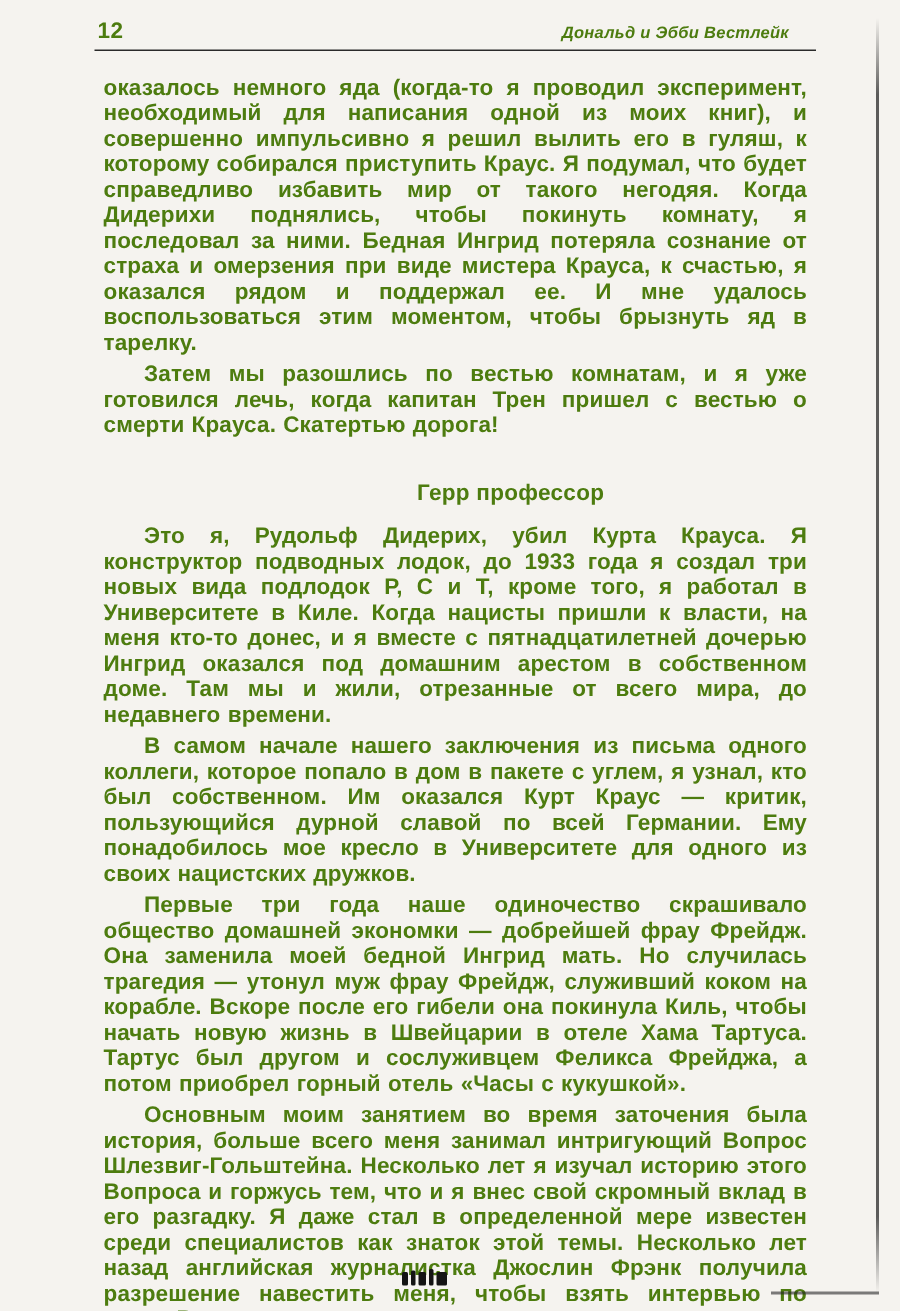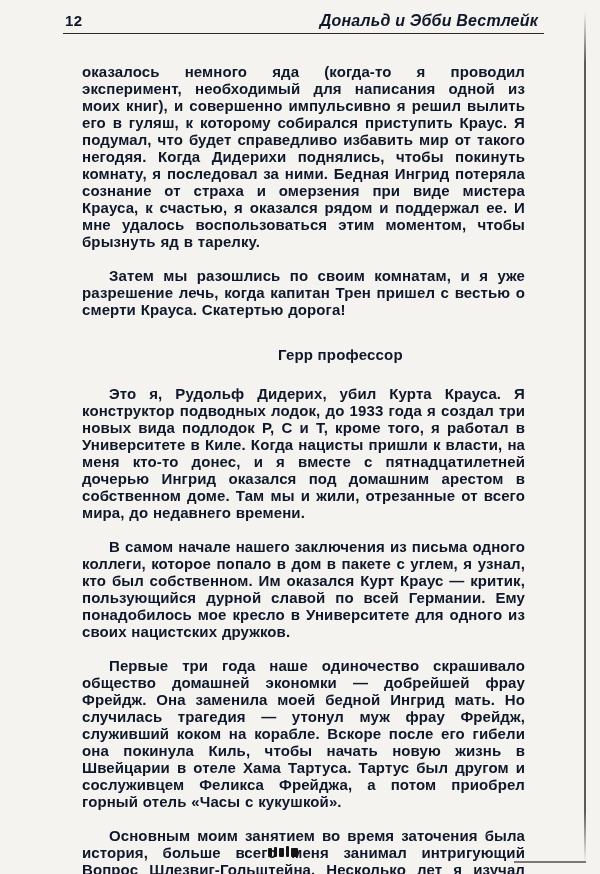--- a/index.html
+++ b/index.html
@@ -11,43 +11,43 @@
     height: 874px;
     background: #e8e6e1;
     font-family: "Liberation Sans", sans-serif;
   }
   .page {
     position: relative;
     width: 600px;
     height: 874px;
     background: #f5f3ef;
     overflow: hidden;
-    color: #0f172a;
+    color: #4d7c0f;
   }
   
   .header {
     position: absolute;
     left: 65px;
     right: 58px;
     top: 12px;
     display: flex;
     justify-content: space-between;
     align-items: baseline;
   }
   .page-number {
     font-weight: 700;
     font-size: 15px;
     letter-spacing: 0.3px;
   }
   .running-title {
     font-weight: 700;
     font-style: italic;
-    font-size: 16px;
+    font-size: 11px;
     letter-spacing: 0.2px;
-    margin-right: 4px;
+    margin-right: 16px;
   }
   .header-rule {
     position: absolute;
     left: 63px;
     right: 56px;
     top: 33px;
     border-top: 1.6px solid #2a2a2a;
   }
   
   .text-col {
@@ -55,28 +55,28 @@
     left: 65px;
     right: 58px;
     top: 46px;
   }
   .para {
     font-size: 15px;
     line-height: 17px;
     font-weight: 700;
     letter-spacing: 0.1px;
     text-align: justify;
-    margin: 17px;
+    margin: 4px;
     word-spacing: 0.5px;
   }
   .para.indent {
     text-indent: 27px;
   }
   .section-heading {
-    margin: 28px 0 21px 213px;
+    margin: 28px 0 11px 213px;
     font-size: 15px;
     line-height: 18px;
     font-weight: 700;
     letter-spacing: 0.2px;
   }
   .section-heading .line {
     display: block;
   }
   
   .scan-edge-right {
@@ -111,21 +111,21 @@
 
   <div class="header">
     <span class="page-number">12</span>
     <span class="running-title">Дональд и Эбби Вестлейк</span>
   </div>
   <div class="header-rule"></div>
 
   <div class="text-col">
 
     <p class="para">оказалось немного яда (когда-то я проводил эксперимент, необходимый для написания одной из моих книг), и совершенно импульсивно я решил вылить его в гуляш, к которому собирался приступить Краус. Я подумал, что будет справедливо избавить мир от такого негодяя. Когда Дидерихи поднялись, чтобы покинуть комнату, я последовал за ними. Бедная Ингрид потеряла сознание от страха и омерзения при виде мистера Крауса, к счастью, я оказался рядом и поддержал ее. И мне удалось воспользоваться этим моментом, чтобы брызнуть яд в тарелку.</p>
-    <p class="para indent">Затем мы разошлись по своим комнатам, и я уже разрешение лечь, когда капитан Трен пришел с вестью о смерти Крауса. Скатертью дорога!</p>
+    <p class="para indent">Затем мы разошлись по вестью комнатам, и я уже готовился лечь, когда капитан Трен пришел с вестью о смерти Крауса. Скатертью дорога!</p>
 
     <div class="section-heading">
       <span class="line">Герр профессор</span>
     </div>
 
     <p class="para indent">Это я, Рудольф Дидерих, убил Курта Крауса. Я конструктор подводных лодок, до 1933 года я создал три новых вида подлодок Р, С и Т, кроме того, я работал в Университете в Киле. Когда нацисты пришли к власти, на меня кто-то донес, и я вместе с пятнадцатилетней дочерью Ингрид оказался под домашним арестом в собственном доме. Там мы и жили, отрезанные от всего мира, до недавнего времени.</p>
     <p class="para indent">В самом начале нашего заключения из письма одного коллеги, которое попало в дом в пакете с углем, я узнал, кто был собственном. Им оказался Курт Краус — критик, пользующийся дурной славой по всей Германии. Ему понадобилось мое кресло в Университете для одного из своих нацистских дружков.</p>
     <p class="para indent">Первые три года наше одиночество скрашивало общество домашней экономки — добрейшей фрау Фрейдж. Она заменила моей бедной Ингрид мать. Но случилась трагедия — утонул муж фрау Фрейдж, служивший коком на корабле. Вскоре после его гибели она покинула Киль, чтобы начать новую жизнь в Швейцарии в отеле Хама Тартуса. Тартус был другом и сослуживцем Феликса Фрейджа, а потом приобрел горный отель «Часы с кукушкой».</p>
     <p class="para indent">Основным моим занятием во время заточения была история, больше всего меня занимал интригующий Вопрос Шлезвиг-Гольштейна. Несколько лет я изучал историю этого Вопроса и горжусь тем, что и я внес свой скромный вклад в его разгадку. Я даже стал в определенной мере известен среди специалистов как знаток этой темы. Несколько лет назад английская журналистка Джослин Фрэнк получила разрешение навестить меня, чтобы взять интервью по этому Во-</p>
 

